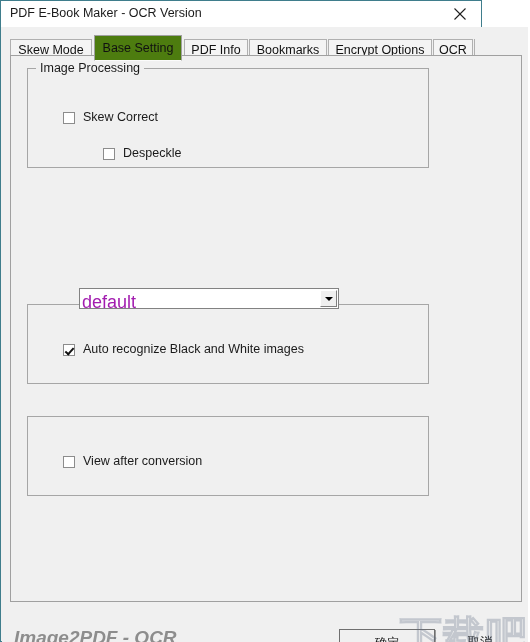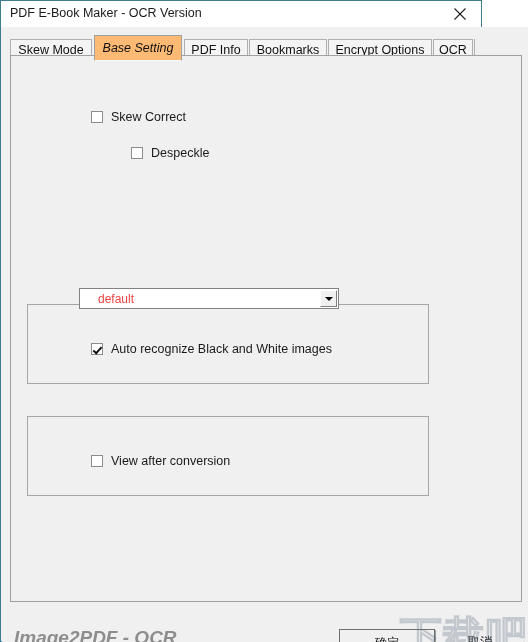--- a/index.html
+++ b/index.html
@@ -82,26 +82,25 @@
     color: #111;
     line-height: 20px;
     text-align: center;
     white-space: nowrap;
     cursor: pointer;
   }
   .tab.selected {
     top: 0;
     height: 26px;
     line-height: 24px;
-    background: #fdba74;
+    background: #4d7c0f;
     border: 1px solid #a0a0a0;
     border-bottom: 1px solid #fbfbfb;
     z-index: 5;
     font-weight: normal;
-    font-style: italic;
   }
   #tab-endcap {
     position: absolute;
     top: 4px;
     height: 21px;
     width: 0;
     border-left: 1px solid #b0b0b0;
   }
 
   
@@ -131,24 +130,23 @@
     background: #f0f0f0;
     font-size: 12.5px;
     color: #1a1a1a;
     white-space: nowrap;
   }
 
   
   .checkrow {
     position: absolute;
     display: flex;
-    align-items: center;
-    cursor: pointer;
-    white-space: nowrap;
-    margin-left: 28px;
+    align-items: flex-end;
+    cursor: pointer;
+    white-space: nowrap;
   }
   .cbox {
     width: 12px;
     height: 12px;
     box-sizing: border-box;
     border: 1px solid #8c8c8c;
     background: #ffffff;
     position: relative;
     flex: 0 0 auto;
   }
@@ -176,24 +174,24 @@
     top: 232px;
     width: 260px;
     height: 21px;
     box-sizing: border-box;
     border: 1px solid #828282;
     background: #ffffff;
     cursor: pointer;
   }
   #dpi-combo-value {
     position: absolute;
-    left: 18px;
+    left: 2px;
     top: 3px;
-    font-size: 12px;
-    color: #ef4444;
+    font-size: 18px;
+    color: #a21caf;
   }
   #dpi-combo-arrow {
     position: absolute;
     right: 1px;
     top: 1px;
     width: 17px;
     height: 17px;
     box-sizing: border-box;
     background: #f0f0f0;
     border: 1px solid #ffffff;
@@ -304,20 +302,23 @@
       <div class="tab selected" style="left:84px;width:88px;">Base Setting</div>
       <div class="tab" style="left:174px;width:64px;">PDF Info</div>
       <div class="tab" style="left:239px;width:78px;">Bookmarks</div>
       <div class="tab" style="left:318px;width:104px;">Encrypt Options</div>
       <div class="tab" style="left:423px;width:40px;">OCR</div>
       <div id="tab-endcap" style="left:464px;height:21px;"></div>
     </div>
 
     <div id="tabpage">
 
+      <div class="groupbox" style="left:16px;top:12px;width:402px;height:100px;">
+        <span class="group-title">Image Processing</span>
+      </div>
 
 
       <div class="groupbox" style="left:16px;top:248px;width:402px;height:80px;"></div>
 
       <div class="groupbox" style="left:16px;top:360px;width:402px;height:80px;"></div>
 
       <div class="checkrow" style="left:52px;top:54px;">
         <span class="cbox"></span>
         <span class="cblabel">Skew Correct</span>
       </div>

